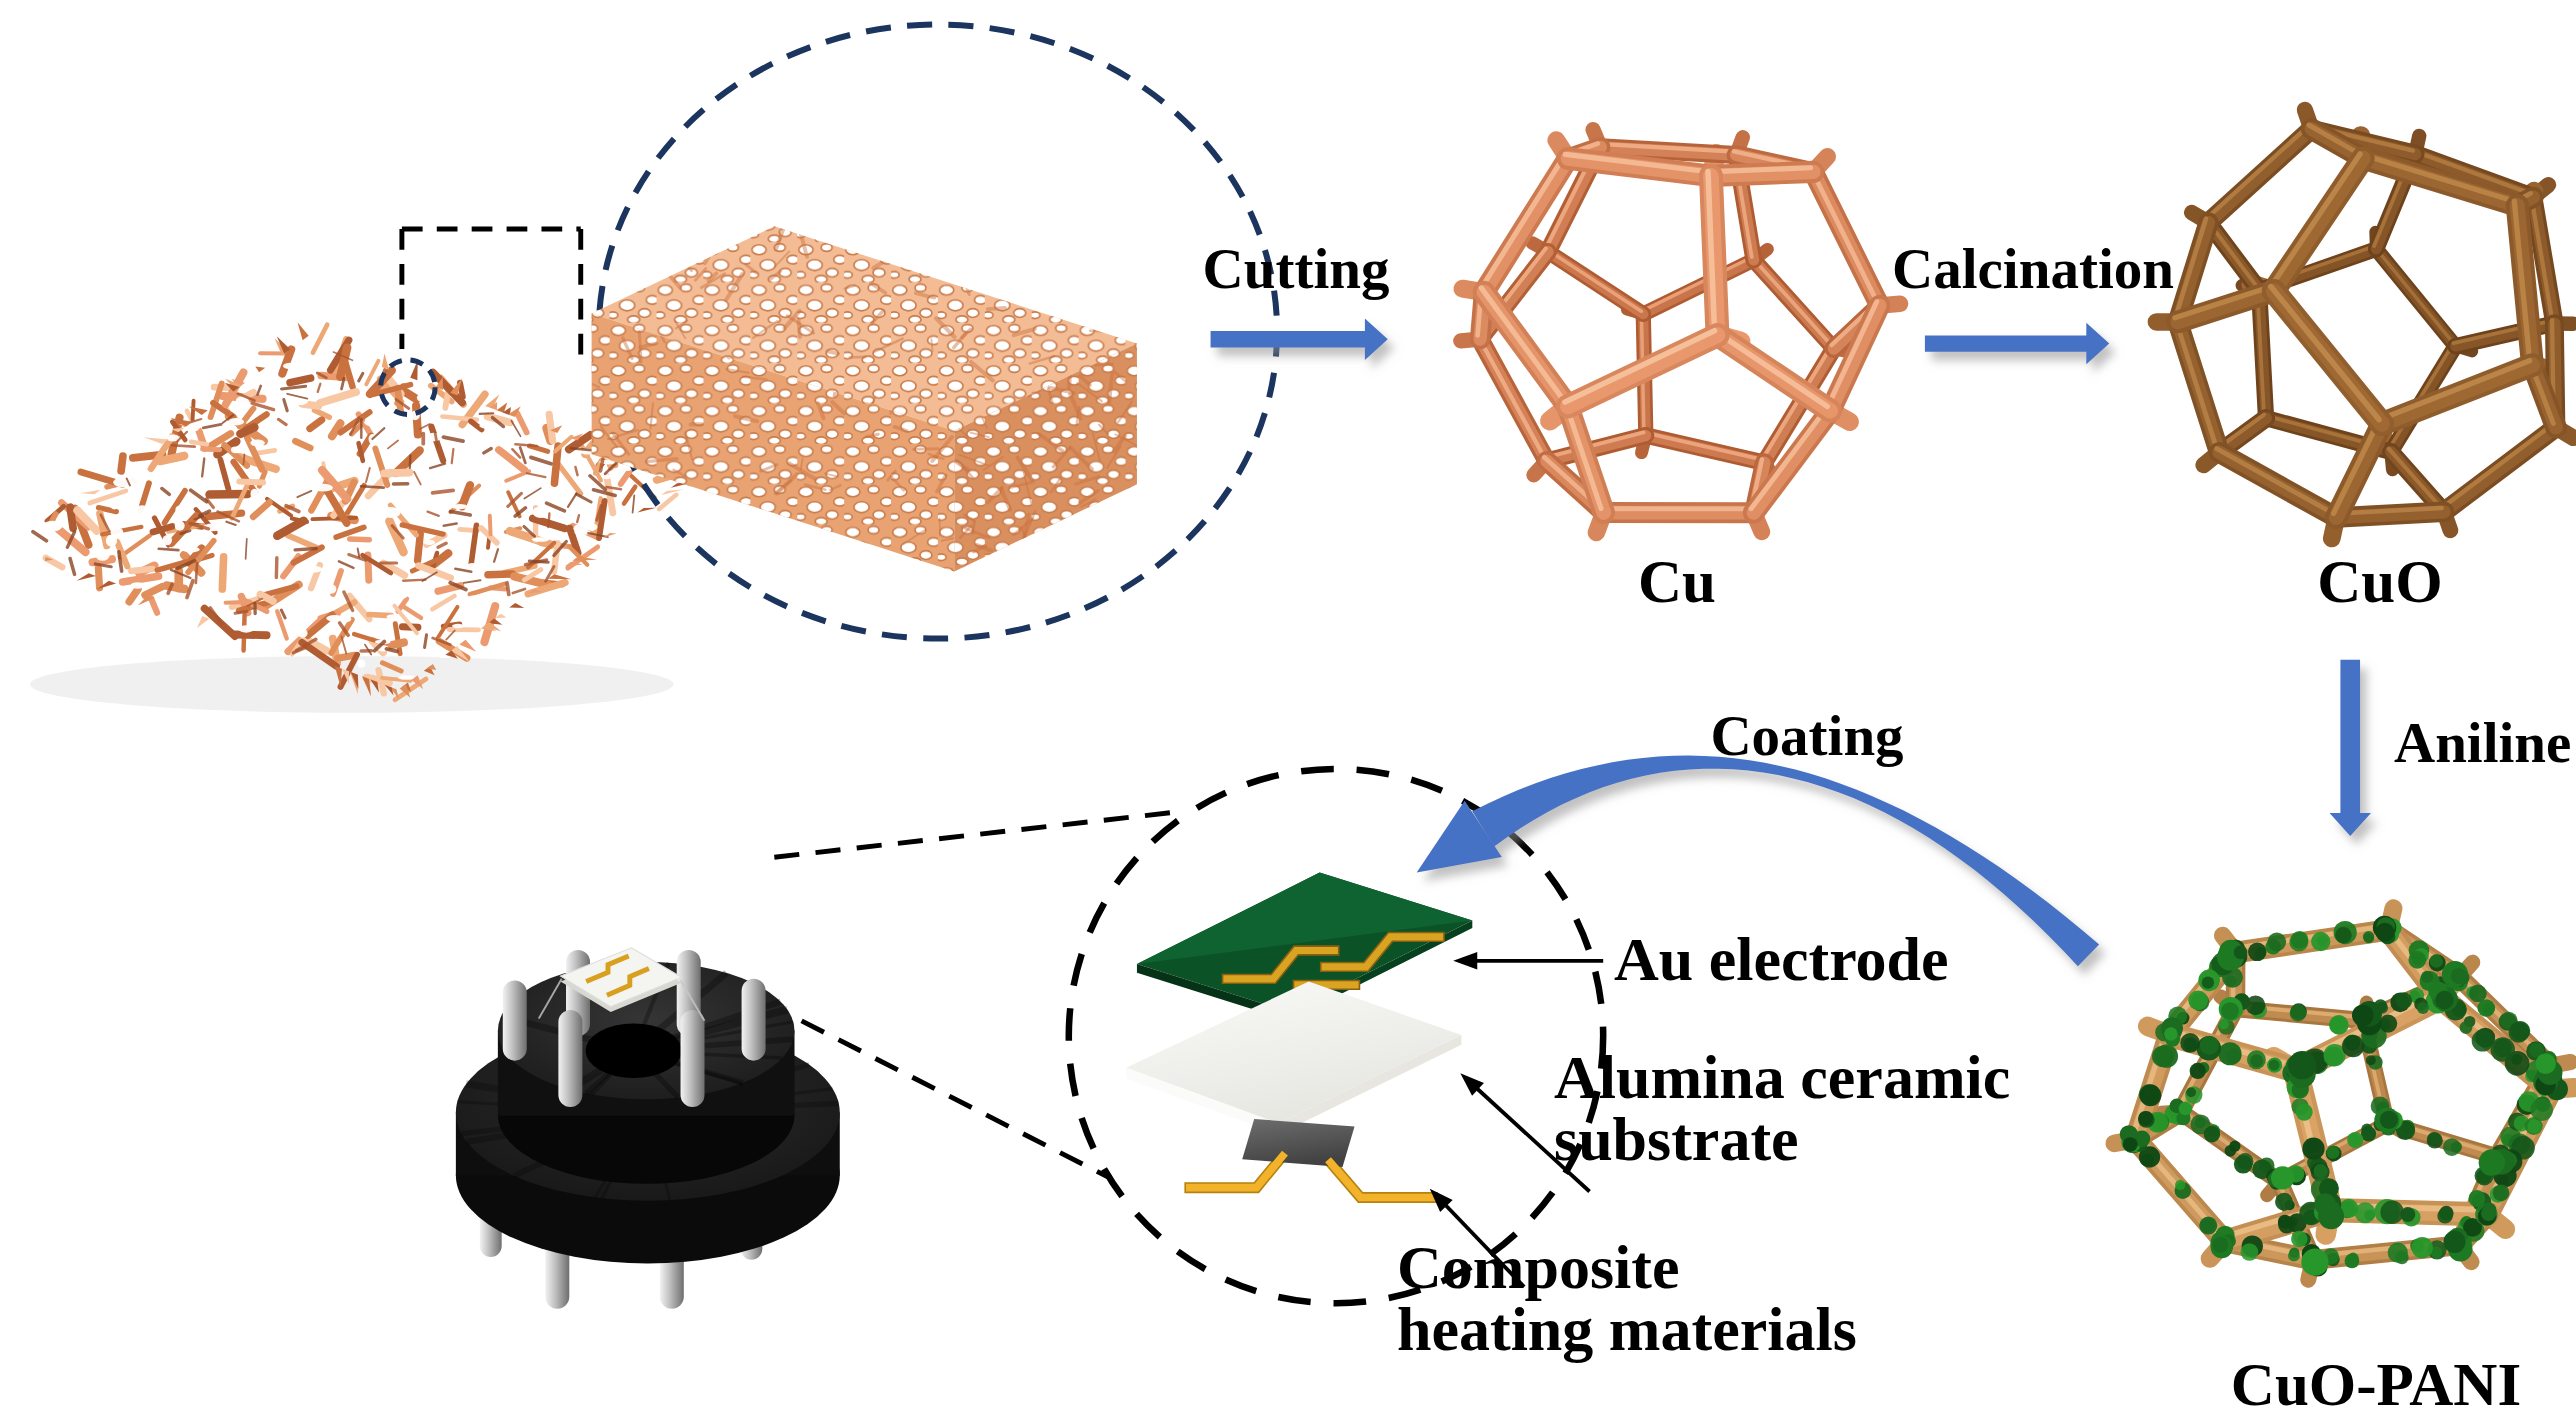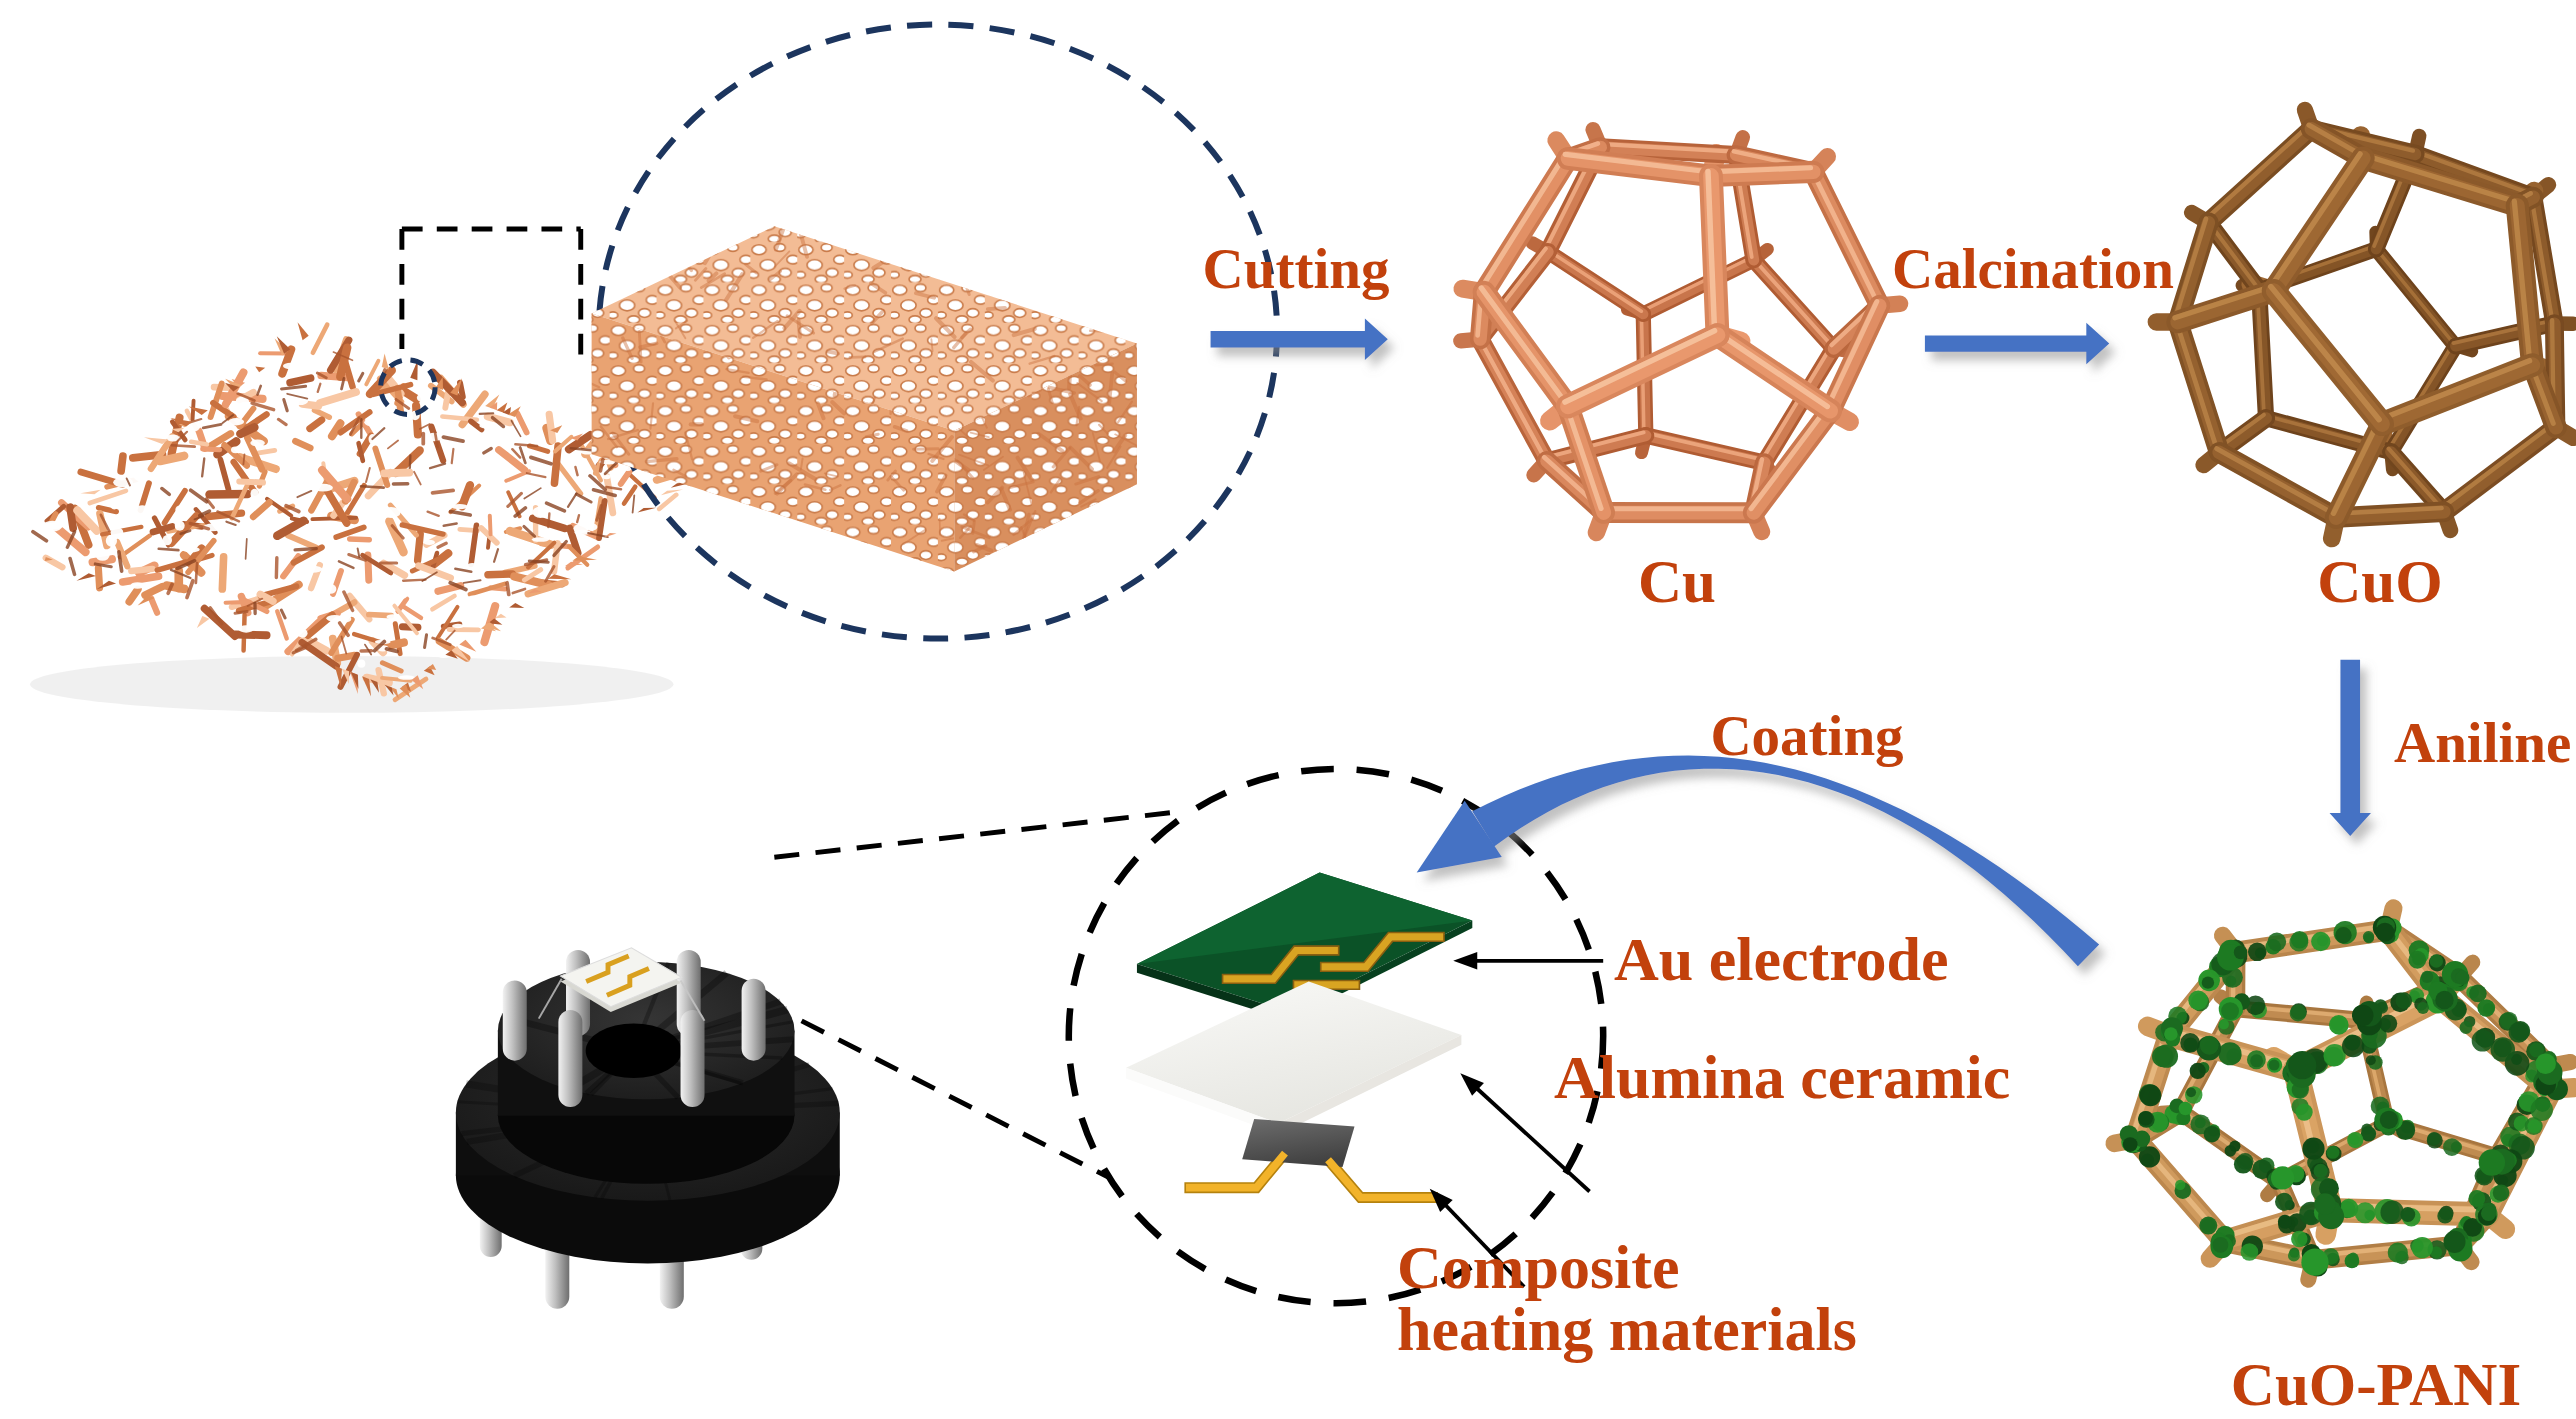--- a/index.html
+++ b/index.html
@@ -1,19 +1,19 @@
 <!DOCTYPE html>
 <html style="font-size:8.7px"><head>
 <meta charset="utf-8">
 <style>
   html,body{margin:0;padding:0;background:#ffffff;}
   #fig{position:relative;width:2576px;height:1420px;background:#ffffff;overflow:hidden;
        font-family:"Liberation Serif","DejaVu Serif",serif;}
   #art{position:absolute;left:0;top:0;}
-  .lbl{position:absolute;font-weight:bold;color:#c2410c;white-space:nowrap;z-index:5;}
+  .lbl{position:absolute;font-weight:bold;color:#000000;white-space:nowrap;z-index:5;}
   .lbl.center{transform:translate(-50%,-50%);}
   .lbl.left{transform:translate(0,-50%);text-align:center;}
   .mat{font-size:61px;}
   .proc{font-size:57px;}
   .ann{font-size:62px;line-height:62px;}
 </style>
 </head>
 <body>
 
 <div id="fig">
@@ -1648,19 +1648,20 @@
   <div class="lbl center mat" style="left:2376px;top:1385px">CuO-PANI</div>
 
   <div class="lbl center proc" style="left:1296px;top:268px">Cutting</div>
   <div class="lbl center proc" style="left:2033px;top:268px">Calcination</div>
   <div class="lbl left proc" style="left:2394px;top:742px">Aniline</div>
   <div class="lbl center proc" style="left:1807px;top:735px">Coating</div>
 
   <div class="lbl ann" style="left:1614px;top:928px">Au electrode</div>
   <div class="lbl ann" style="left:1554px;top:1046px">
     <div>Alumina ceramic</div>
+    <div>substrate</div>
   </div>
   <div class="lbl ann" style="left:1397px;top:1236px">
     <div>Composite</div>
     <div>heating materials</div>
   </div>
 </div>
 
 
 </body></html>

